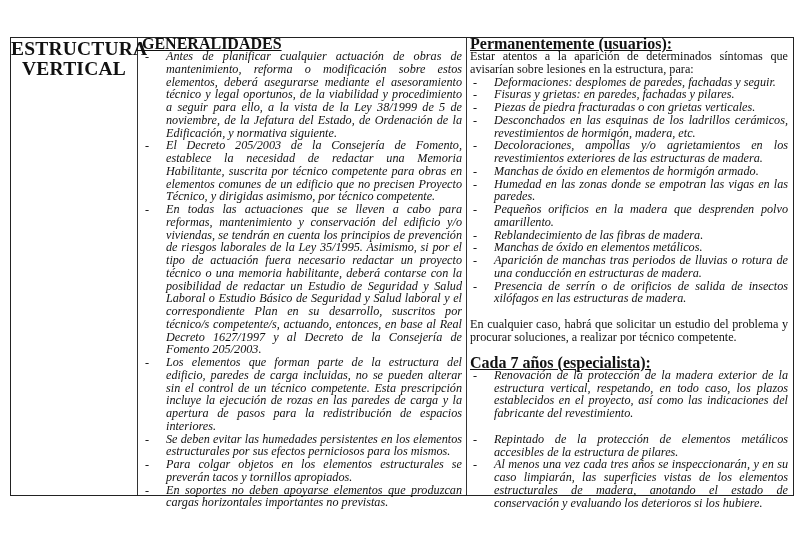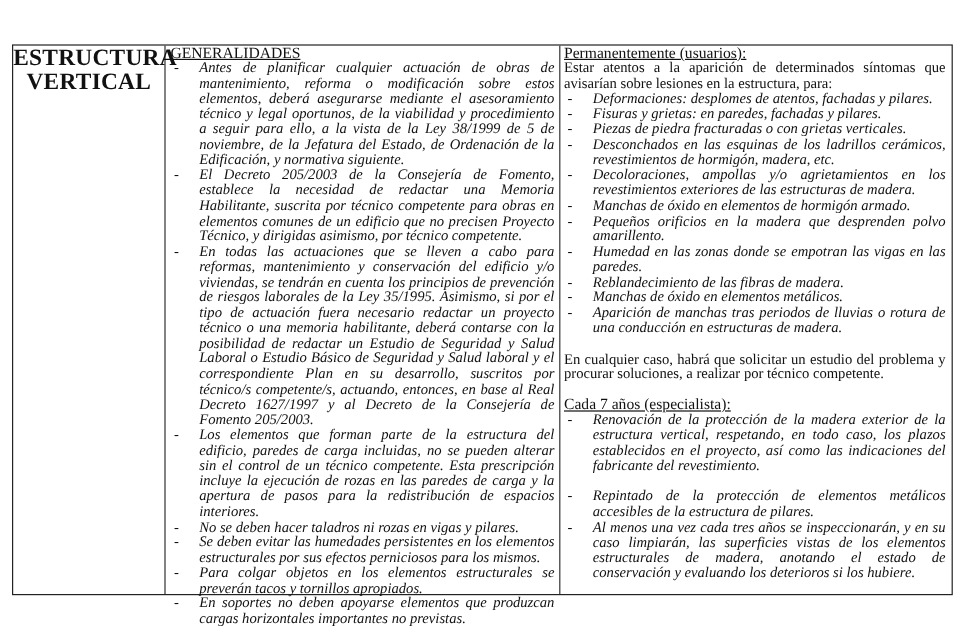--- a/index.html
+++ b/index.html
@@ -5,21 +5,21 @@
   html, body { margin: 0; padding: 0; background: #ffffff; }
   body { width: 800px; height: 533px; position: relative; overflow: hidden;
          font-family: "Liberation Serif", serif; color: #111; }
   .table { position: absolute; left: 10px; top: 37px; width: 784px; height: 459px;
            border: 1.5px solid #222; box-sizing: border-box; display: flex; }
   .col { box-sizing: border-box; height: 100%; }
   .c1 { width: 127px; border-right: 1px solid #333; text-align: center; padding-top: 1px; }
   .c2 { width: 329px; border-right: 1px solid #333; padding: 0 4px 0 4px; }
   .c3 { flex: 1; padding: 0 5px 0 3px; }
   .title { font-weight: bold; font-size: 19.5px; line-height: 20px; letter-spacing: 0.2px; }
-  .hdr { font-weight: normal; text-decoration: underline; font-size: 13px; line-height: 12.2px; }
+  .hdr { font-weight: bold; text-decoration: underline; font-size: 16px; line-height: 12.2px; }
   p, li { font-size: 12.2px; line-height: 12.75px; text-align: justify; margin: 0; }
   ul { list-style: none; margin: 0; padding: 0; }
   li { position: relative; padding-left: 24px; font-style: italic; }
   li::before { content: "-"; position: absolute; left: 3px; top: 0; }
   .gap { height: 13px; }
 </style>
 </head>
 <body>
 
 <div class="table">
@@ -28,42 +28,42 @@
     <div class="title">VERTICAL</div>
   </div>
 
   <div class="col c2">
     <div class="hdr">GENERALIDADES</div>
     <ul>
       <li>Antes de planificar cualquier actuación de obras de mantenimiento, reforma o modificación sobre estos elementos, deberá asegurarse mediante el asesoramiento técnico y legal  oportunos, de la viabilidad y procedimiento a seguir para ello, a la vista de la Ley 38/1999 de 5 de noviembre, de la Jefatura del Estado, de Ordenación de la Edificación, y normativa siguiente.</li>
       <li>El Decreto 205/2003 de la Consejería de Fomento, establece la necesidad de redactar una Memoria Habilitante, suscrita por técnico competente para obras en elementos comunes de un edificio que no precisen Proyecto Técnico, y dirigidas asimismo, por técnico competente.</li>
       <li>En todas las actuaciones que se lleven a cabo para reformas, mantenimiento y conservación del edificio y/o viviendas, se tendrán en cuenta los principios de prevención de riesgos laborales de la Ley 35/1995. Asimismo, si por el tipo de actuación fuera necesario redactar un proyecto técnico o una memoria habilitante, deberá contarse con la posibilidad de redactar un Estudio de Seguridad y Salud Laboral o Estudio Básico de Seguridad y Salud laboral y el correspondiente Plan en su desarrollo, suscritos por técnico/s competente/s, actuando, entonces, en base al Real Decreto 1627/1997 y al Decreto de la Consejería de Fomento 205/2003.</li>
       <li>Los elementos que forman parte de la estructura del edificio, paredes de carga incluidas, no se pueden alterar sin el control de un técnico competente. Esta prescripción incluye la ejecución de rozas en las paredes de carga y la apertura de pasos para la redistribución de espacios interiores.</li>
-      <li>No se deben hacer taladros ni rozas en vigas y pilares.</li>
       <li>Se deben evitar las humedades persistentes en los elementos estructurales por sus efectos perniciosos para los mismos.</li>
       <li>Para colgar objetos en los elementos estructurales se preverán tacos y tornillos apropiados.</li>
       <li>En soportes no deben apoyarse elementos que produzcan cargas horizontales importantes no previstas.</li>
     </ul>
   </div>
 
   <div class="col c3">
     <div class="hdr">Permanentemente (usuarios):</div>
     <p>Estar atentos a la aparición de determinados síntomas que avisarían sobre lesiones en la estructura, para:</p>
     <ul>
-      <li>Deformaciones: desplomes de atentos, fachadas y pilares.</li>
+      <li>Deformaciones: desplomes de paredes, fachadas y seguir.</li>
       <li>Fisuras y grietas: en paredes, fachadas y pilares.</li>
       <li>Piezas de piedra fracturadas o con grietas verticales.</li>
       <li>Desconchados en las esquinas de los ladrillos cerámicos, revestimientos de hormigón, madera, etc.</li>
       <li>Decoloraciones, ampollas y/o agrietamientos en los revestimientos exteriores de las estructuras de madera.</li>
       <li>Manchas de óxido en elementos de hormigón armado.</li>
+      <li>Humedad en las zonas donde se empotran las vigas en las paredes.</li>
       <li>Pequeños orificios en la madera que desprenden polvo amarillento.</li>
-      <li>Humedad en las zonas donde se empotran las vigas en las paredes.</li>
       <li>Reblandecimiento de las fibras de madera.</li>
       <li>Manchas de óxido en elementos metálicos.</li>
       <li>Aparición de manchas tras periodos de lluvias o rotura de una conducción en estructuras de madera.</li>
+      <li>Presencia de serrín o de orificios de salida de insectos xilófagos en las estructuras de madera.</li>
     </ul>
     <div class="gap"></div>
     <p>En cualquier caso, habrá que solicitar un estudio del problema y procurar soluciones, a realizar por técnico competente.</p>
     <div class="gap"></div>
     <div class="hdr">Cada 7 años (especialista):</div>
     <ul>
       <li>Renovación de la protección de la madera exterior de la estructura vertical, respetando, en todo caso, los plazos establecidos en el proyecto, así como las indicaciones del fabricante del revestimiento.</li>
     </ul>
     <div class="gap"></div>
     <ul>

